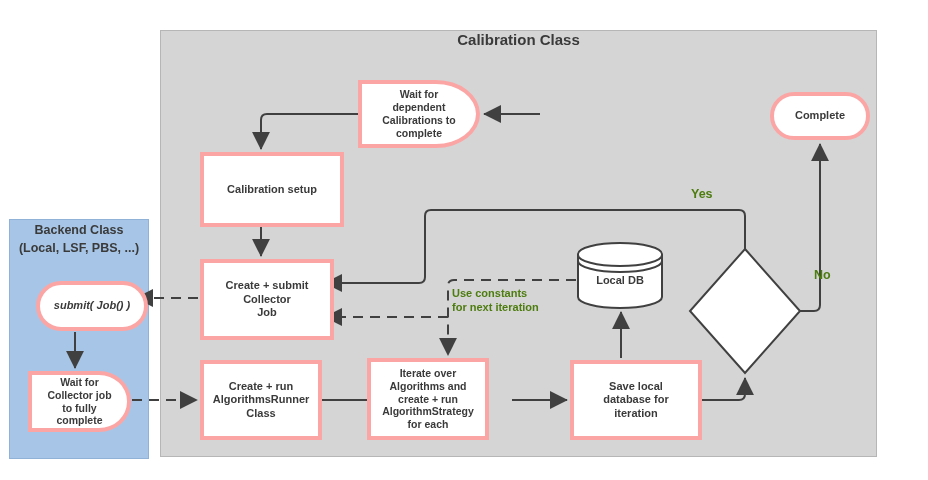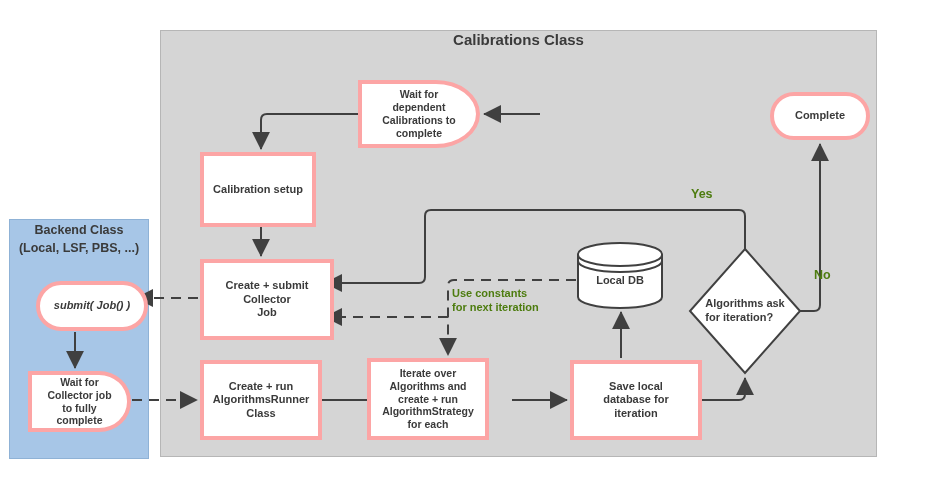--- a/index.html
+++ b/index.html
@@ -19,51 +19,51 @@
   svg.wires{position:absolute;left:0;top:0;z-index:1;}
   .node{
     position:absolute;z-index:2;box-sizing:border-box;
     display:flex;align-items:center;justify-content:center;
     background:#ffffff;border:4px solid #fca5a5;
     color:#3a3a3a;font-weight:bold;font-size:11px;line-height:1.22;
     text-align:center;white-space:pre;
   }
   .shape-text{
     position:absolute;z-index:2;display:flex;align-items:center;justify-content:center;
-    color:#3a3a3a;font-weight:bold;font-size:11px;line-height:1.25;text-align:left;white-space:pre;
+    color:#3a3a3a;font-weight:bold;font-size:11px;line-height:1.25;text-align:right;white-space:pre;
     background:transparent;border:none;
   }
   .edge-label{
     position:absolute;z-index:2;color:#4d7c0f;font-weight:bold;text-align:left;white-space:pre;
   }
   #n-wait-dependent{left:358px;top:80px;width:122px;height:68px;border-radius:0 44px 44px 0 / 0 34px 34px 0;font-size:10.5px;}
   #n-run{left:540px;top:88px;width:122px;height:52px;border-radius:26px;}
   #n-complete{left:770px;top:92px;width:100px;height:48px;border-radius:24px;}
-  #n-setup{left:200px;top:152px;width:116px;height:75px;}
+  #n-setup{left:200px;top:152px;width:144px;height:75px;}
   #n-collector{left:200px;top:259px;width:134px;height:81px;}
   #n-runner{left:200px;top:360px;width:122px;height:80px;}
   #n-iterate{left:367px;top:358px;width:122px;height:82px;font-size:10.5px;}
   #n-save{left:570px;top:360px;width:132px;height:80px;}
   #n-submit{left:36px;top:281px;width:112px;height:50px;border-radius:25px;font-style:italic;}
   #n-wait-collector{left:28px;top:371px;width:103px;height:61px;border-radius:0 32px 32px 0 / 0 30px 30px 0;font-size:10.5px;}
   #t-decision{left:692px;top:252px;width:106px;height:118px;}
   #t-localdb{left:578px;top:258px;width:84px;height:46px;}
   #lbl-yes{left:691px;top:187px;width:45px;font-size:12.5px;}
   #lbl-no{left:814px;top:268px;width:44px;font-size:12.5px;}
   #lbl-use{left:452px;top:287px;width:124px;font-size:11px;line-height:1.27;}
 </style>
 </head>
 <body>
 
 <div class="stage">
 
   <div class="container cal-container"></div>
   <div class="container backend-container"></div>
 
-  <div class="title cal-title">Calibrations Class</div>
+  <div class="title cal-title">Calibration Class</div>
   <div class="title backend-title">Backend Class
 (Local, LSF, PBS, ...)</div>
 
   <svg class="wires" width="928" height="480" viewBox="0 0 928 480">
     <defs>
       <marker id="arr" viewBox="0 0 10 10" refX="9.5" refY="5" markerWidth="9" markerHeight="9" orient="auto-start-reverse">
         <path d="M0,0 L10,5 L0,10 Z" fill="#404040"></path>
       </marker>
     </defs>
 
@@ -109,22 +109,20 @@
 for each</div>
   <div class="node" id="n-save">Save local
 database for
 iteration</div>
   <div class="node" id="n-submit">submit( Job() )</div>
   <div class="node" id="n-wait-collector">Wait for
 Collector job
 to fully
 complete</div>
 
-  <div class="shape-text" id="t-decision">Algorithms ask
-for iteration?</div>
   <div class="shape-text" id="t-localdb">Local DB</div>
 
   <div class="edge-label" id="lbl-yes">Yes</div>
   <div class="edge-label" id="lbl-no">No</div>
   <div class="edge-label" id="lbl-use">Use constants
 for next iteration</div>
 
 </div>
 
 </body></html>

